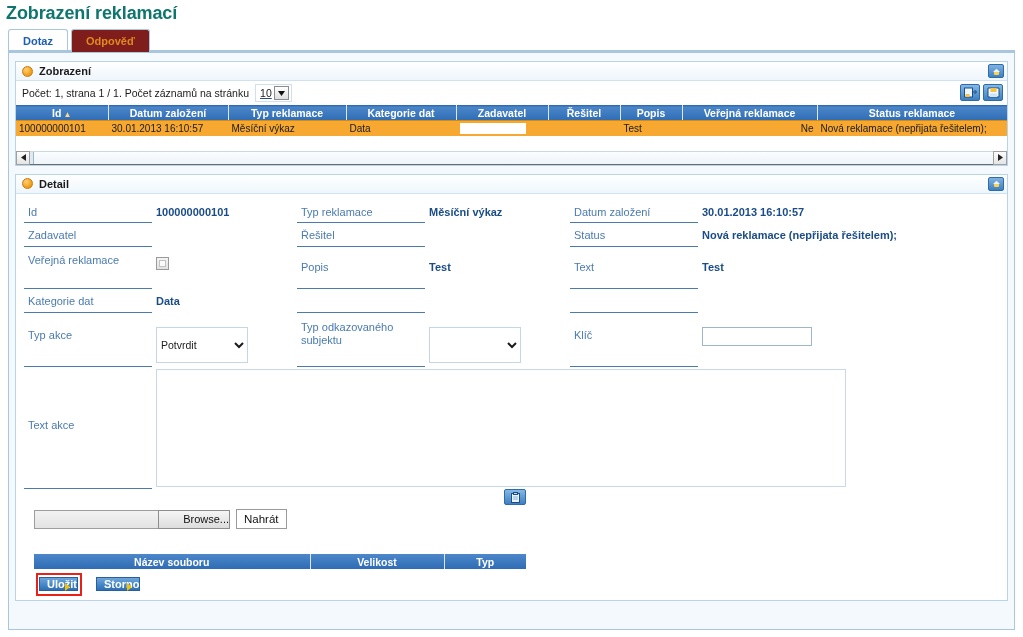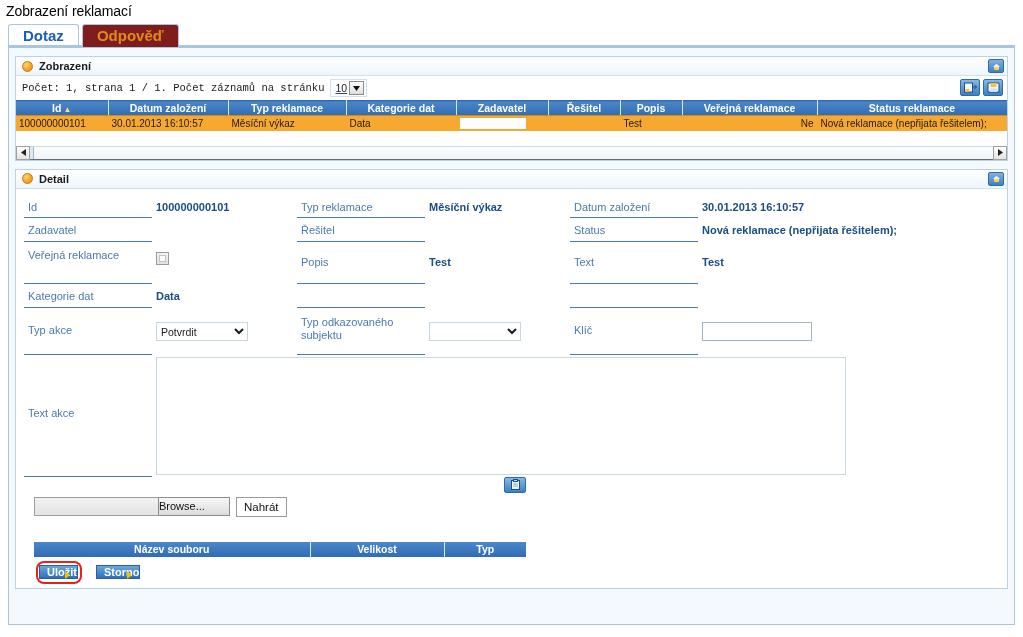--- a/index.html
+++ b/index.html
@@ -9,40 +9,40 @@
     background: #ffffff;
     font-family: "Liberation Sans", sans-serif;
     font-size: 11px;
     color: #2a4b7c;
     overflow: hidden;
   }
   .page { position: relative; width: 1023px; height: 637px; }
 
   
   .page-title {
-    font-size: 14px;
-    font-weight: normal;
-    color: #000000;
+    font-size: 18px;
+    font-weight: bold;
+    color: #0f766e;
     padding: 3px 0 0 6px;
     letter-spacing: -0.1px;
   }
 
   
   .tabbar {
     position: relative;
     margin-top: 5px;
     height: 23px;
     padding-left: 8px;
   }
   .tab {
     display: inline-block;
     height: 23px;
     line-height: 22px;
     padding: 0 14px;
-    font-size: 15px;
+    font-size: 11px;
     font-weight: bold;
     border: 1px solid #a9c6e0;
     border-bottom: none;
     border-radius: 3px 3px 0 0;
     vertical-align: bottom;
     position: relative;
     cursor: pointer;
   }
   .tab.inactive {
     background: #ffffff;
@@ -122,21 +122,20 @@
     display: flex;
     align-items: center;
     padding: 0 4px 0 6px;
     position: relative;
     background: #ffffff;
   }
   .res-info {
     font-size: 10.5px;
     color: #1b1b1b;
     white-space: nowrap;
-    font-family: Liberation Mono, monospace;
   }
   .pagesize {
     margin-left: 6px;
     display: inline-flex;
     align-items: center;
     border: 1px solid #cfe0ee;
     padding: 0 2px;
     height: 18px;
     background: #fff;
     text-decoration: underline;
@@ -272,21 +271,21 @@
   .chk::after {
     content: "";
     position: absolute;
     left: 2px; top: 2px; right: 2px; bottom: 2px;
     border: 1px solid #c2c2c2;
     background: #fbfbfb;
   }
 
   select.sel {
     width: 92px;
-    height: 19px;
+    height: 36px;
     font-family: "Liberation Sans", sans-serif;
     font-size: 10.5px;
     color: #1b1b1b;
     border: 1px solid #c5d6e4;
     background: #ffffff;
     margin-top: 2px;
   }
   input.txt {
     width: 110px;
     height: 19px;
@@ -345,21 +344,21 @@
   .file-browse {
     min-width: 72px;
     height: 19px;
     background: linear-gradient(to bottom, #f6f6f6, #dcdcdc);
     border: 1px solid #8d8d8d;
     font-family: "Liberation Sans", sans-serif;
     font-size: 11px;
     color: #111;
     cursor: pointer;
     line-height: 17px;
-    text-align: left;
+    text-align: right;
   }
   .btn-plain {
     height: 20px;
     background: #ffffff;
     border: 1px solid #9a9a9a;
     font-family: "Liberation Sans", sans-serif;
     font-size: 11.5px;
     color: #111;
     padding: 0 7px;
     cursor: pointer;
@@ -401,21 +400,21 @@
     text-align: left;
   }
   .abtn .arr {
     position: absolute;
     right: 7px; top: 5px;
     width: 0; height: 0;
     border-left: 5px solid #f2c200;
     border-top: 4px solid transparent;
     border-bottom: 4px solid transparent;
   }
-  .abtn-wrap { display: inline-block; border-radius: 8px; }
+  .abtn-wrap { display: inline-block; }
   .abtn-wrap.highlight {
     border: 2px solid #e8221b;
     padding: 1px 2px 1px 1px;
     background: #ffffff;
   }
 </style>
 </head>
 <body>
 
 <div class="page">

